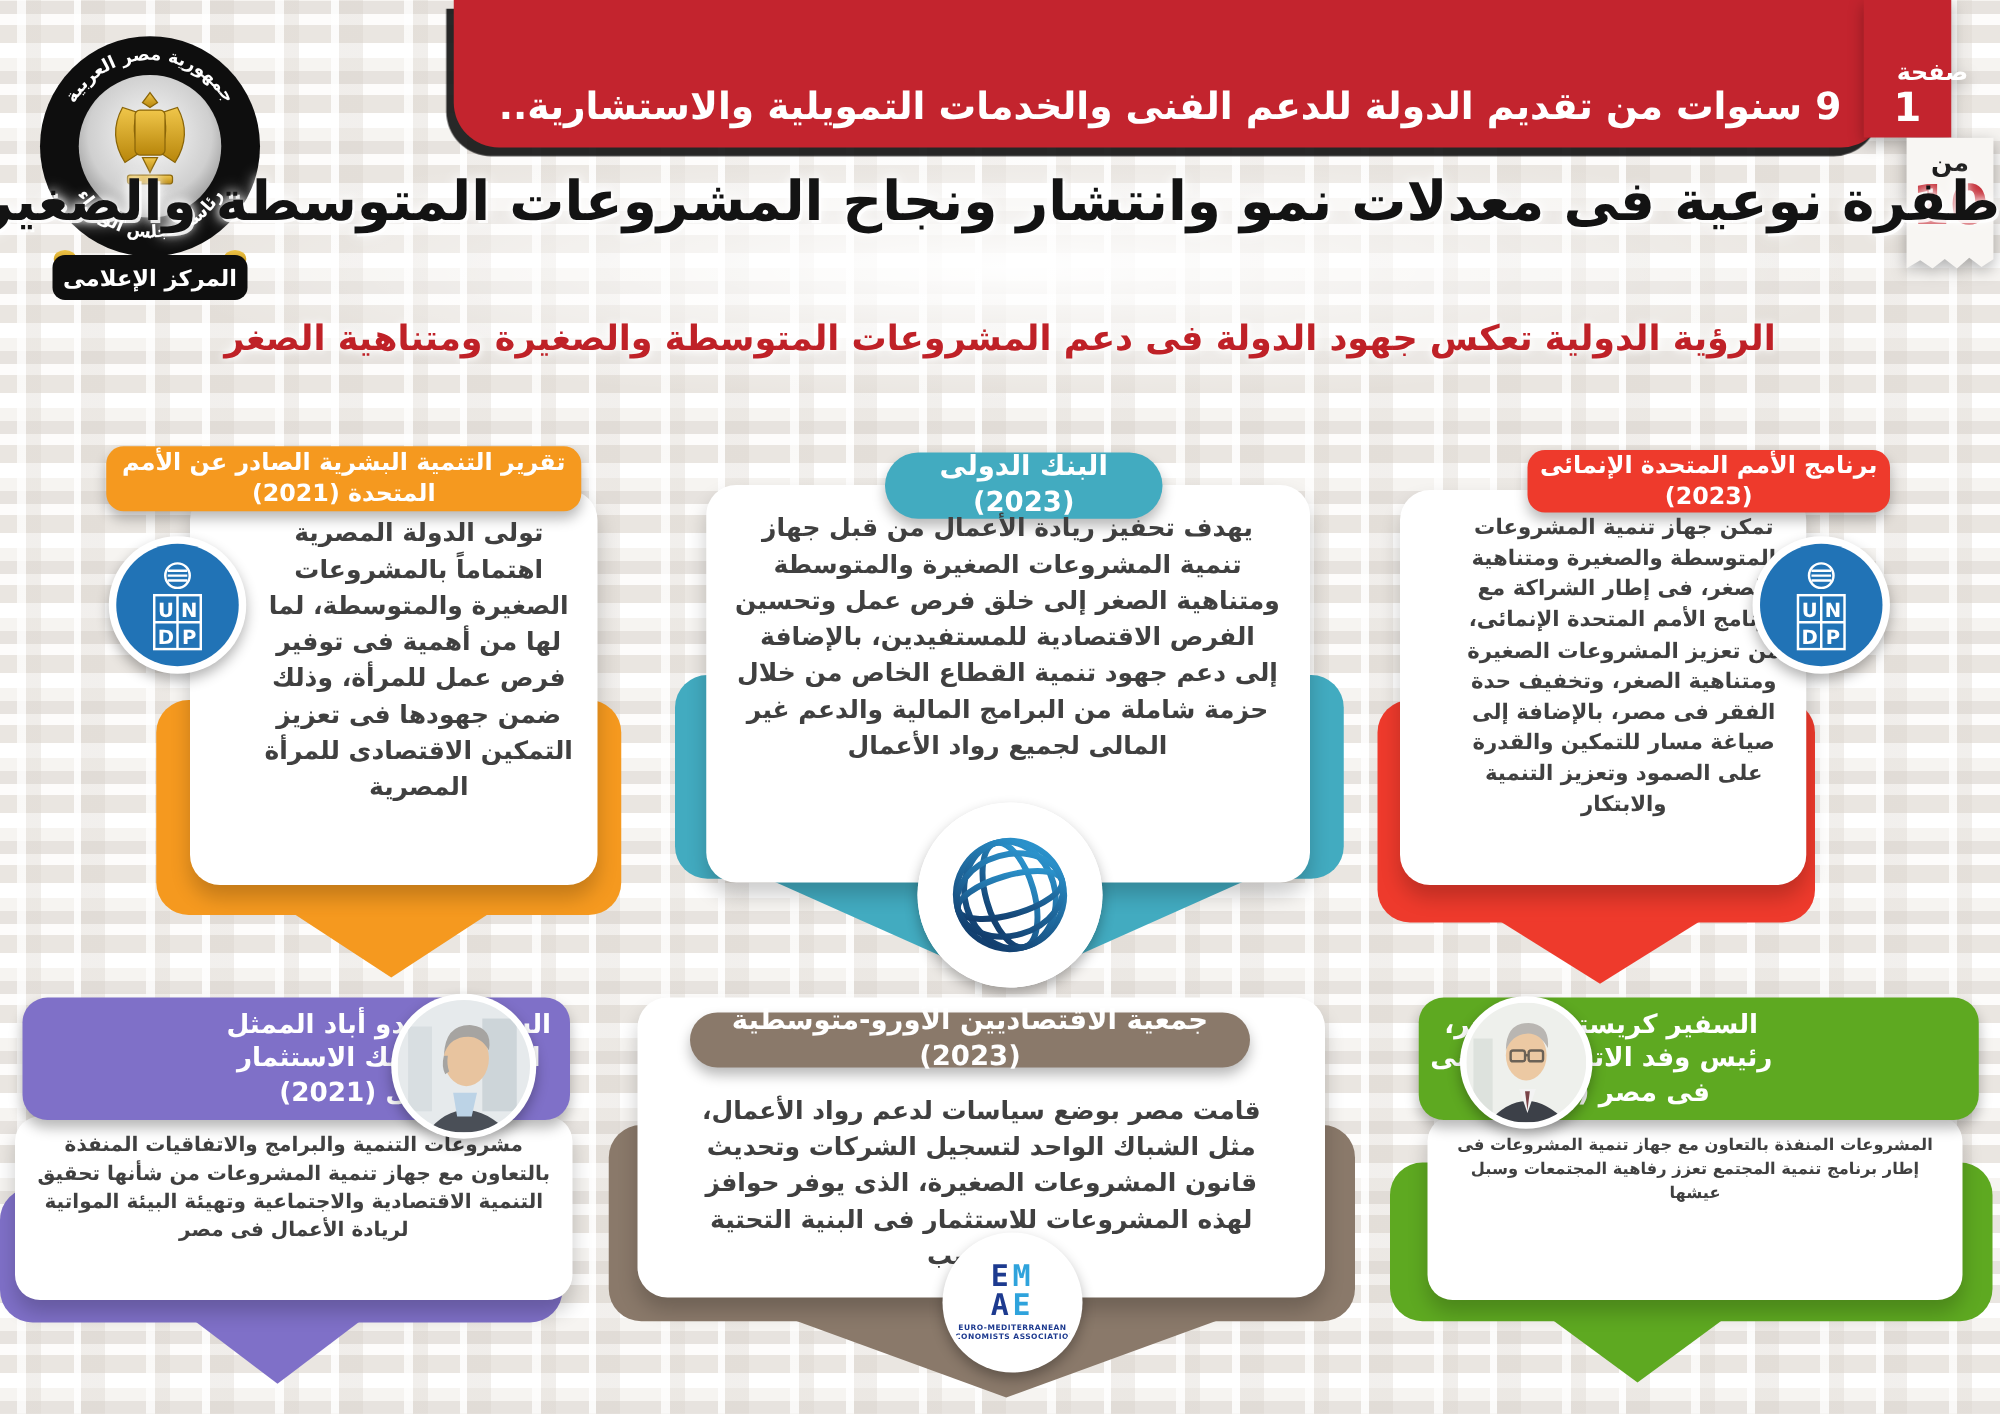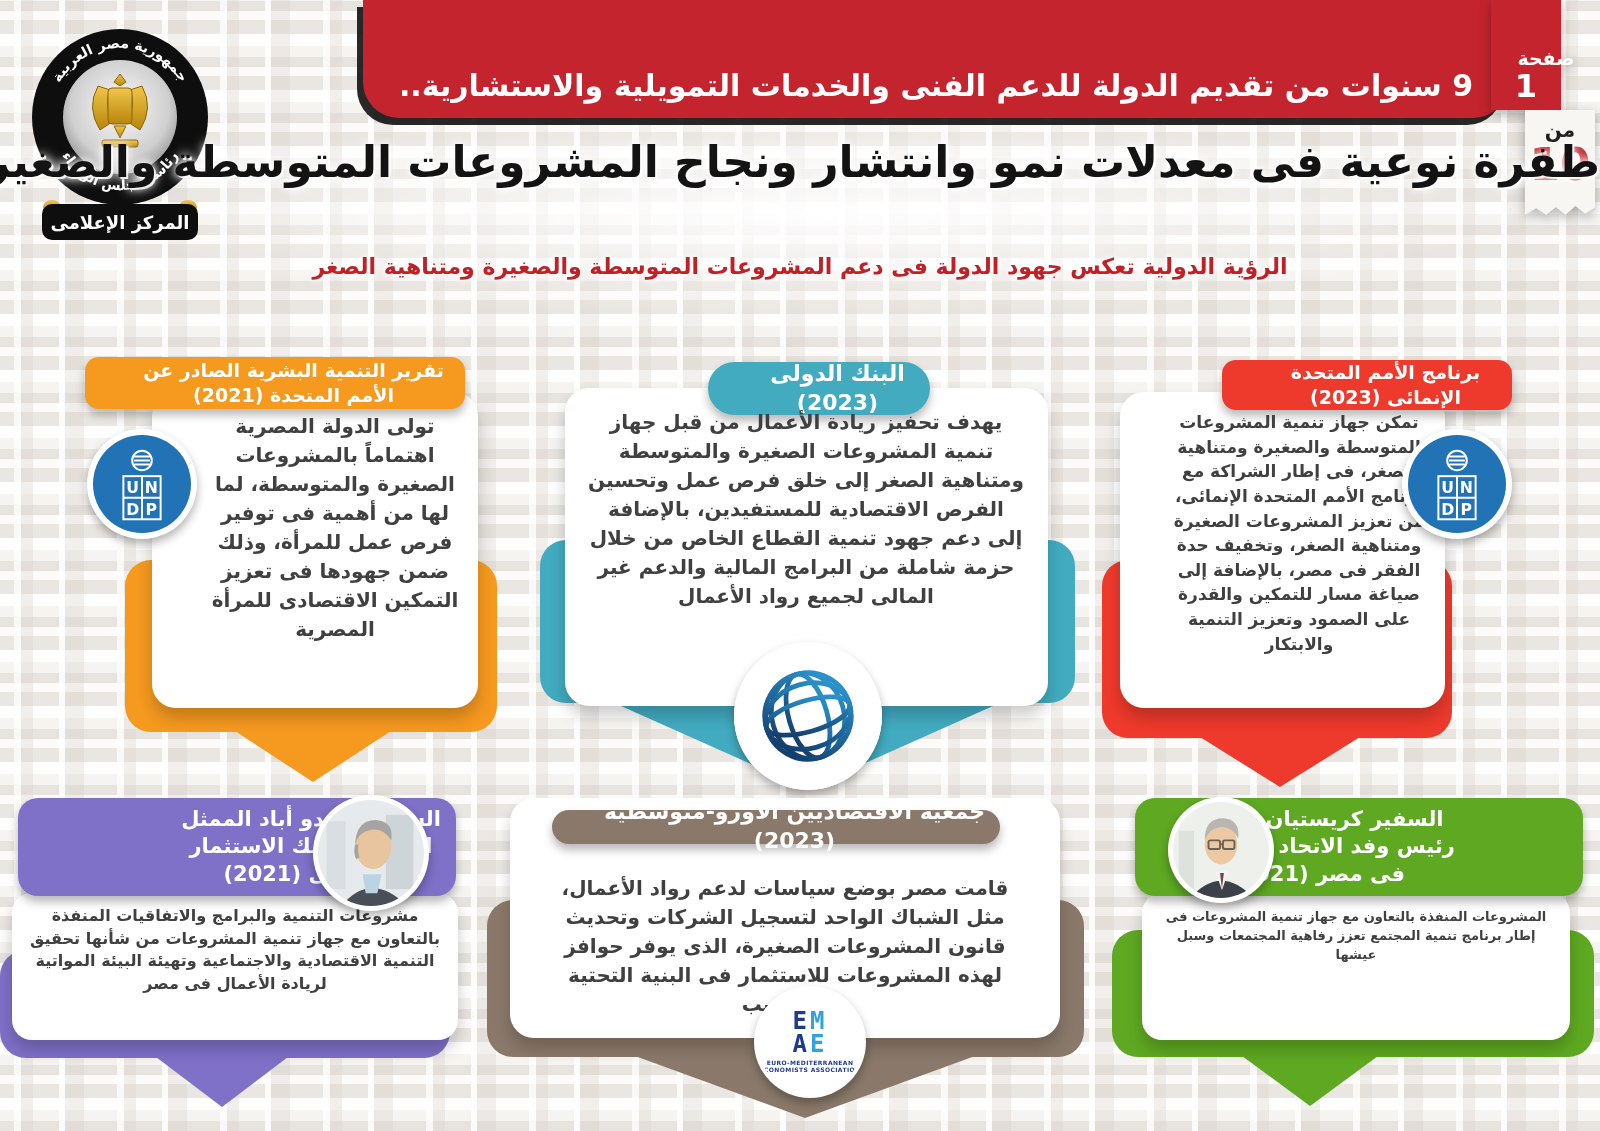--- a/index.html
+++ b/index.html
@@ -19,21 +19,21 @@
     border-radius:0 0 36px 36px;display:flex;align-items:flex-end;justify-content:center;
     padding-bottom:15px;box-sizing:border-box;color:#fff;font-weight:bold;font-size:30px;
     direction:rtl;text-align:center;filter:drop-shadow(-6px 7px 0 rgba(22,22,22,.92));
   }
   .main-title{
     left:0;right:0;top:136px;text-align:center;font-size:44px;font-weight:bold;color:#131313;
     direction:rtl;white-space:nowrap;
     text-shadow:0 0 14px #fff,0 0 8px #fff,2px 2px 0 rgba(255,255,255,.85);
   }
   .subtitle{
-    left:0;right:0;top:254px;text-align:center;font-size:22px;font-weight:bold;color:#bf2127;
+    left:0;right:0;top:254px;text-align:center;font-size:28px;font-weight:bold;color:#bf2127;
     direction:rtl;white-space:nowrap;text-shadow:0 0 10px #fff,0 0 6px #fff;
   }
   
   .page-tab{left:1491px;top:0;width:70px;height:218px;filter:drop-shadow(0 4px 6px rgba(0,0,0,.3));}
   .page-tab .red{position:absolute;left:0;top:0;width:70px;height:110px;background:#c3242e;color:#fff;
     display:flex;flex-direction:column;align-items:center;justify-content:flex-end;padding-bottom:6px;box-sizing:border-box;}
   .page-tab .red .lbl{font-size:19px;font-weight:bold;margin-left:40px;}
   .page-tab .red .num{font-size:32px;font-weight:bold;line-height:1.1;}
   .page-tab .white{position:absolute;left:0;top:110px;width:70px;height:108px;background:#f8f6f3;
     display:flex;flex-direction:column;align-items:center;justify-content:flex-start;padding-top:8px;box-sizing:border-box;
@@ -41,21 +41,21 @@
   .page-tab .white .of{font-size:20px;font-weight:bold;color:#1c1c1c;}
   .page-tab .white .tot{font-size:44px;font-weight:bold;color:#c3242e;line-height:1.05;}
   
   .emblem{left:30px;top:22px;width:180px;height:222px;}
   
   .back{position:absolute;border-radius:26px;background:var(--c);}
   .back::after{content:"";position:absolute;top:calc(100% - 1px);left:calc(var(--tcx) - var(--tw));
     border-left:var(--tw) solid transparent;border-right:var(--tw) solid transparent;border-top:var(--th) solid var(--c);width:0;height:0;}
   .panel{position:absolute;background:#fff;border-radius:24px;box-shadow:0 10px 16px rgba(0,0,0,.20);}
   .chead{position:absolute;display:flex;align-items:center;justify-content:center;color:#fff;font-weight:bold;
-    text-align:center;direction:rtl;box-shadow:0 6px 10px rgba(0,0,0,.28);box-sizing:border-box;line-height:1.3;padding-left:37px;}
+    text-align:center;direction:rtl;box-shadow:0 6px 10px rgba(0,0,0,.28);box-sizing:border-box;line-height:1.3;}
   .cbody{position:absolute;direction:rtl;text-align:center;font-weight:bold;color:#404040;line-height:1.45;}
   .org{position:absolute;border-radius:50%;background:#fff;box-shadow:0 5px 10px rgba(0,0,0,.3);
     display:flex;align-items:center;justify-content:center;box-sizing:border-box;}
   .org .inner{width:100%;height:100%;border-radius:50%;overflow:hidden;display:flex;align-items:center;justify-content:center;}
   .emae-inner{flex-direction:column;background:#fff;}
   .emae-row{font-weight:bold;font-size:24px;line-height:.95;letter-spacing:3px;font-family:"DejaVu Sans Mono",monospace;}
   .emae-dark{color:#1d3a8f;} .emae-light{color:#2fa3dc;}
   .emae-sub{font-size:6px;color:#1d3a8f;font-weight:bold;letter-spacing:.4px;line-height:1.25;text-align:center;margin-top:3px;}
 </style>
 </head>
@@ -218,21 +218,21 @@
         <path d="M35 42 Q36 18 56 19 Q72 21 69 38 Q62 26 50 28 Q38 30 35 42 Z" fill="#a6a4a1"></path>
         <path d="M35 42 q-2 8 1 14 l3 -2 q-2 -6 -1 -12 z" fill="#a6a4a1"></path>
       </svg>
     </div>
   </div>
 </div>
 
 <div>
   <div class="back" style="left:487px;top:900px;width:597px;height:157px;--c:#8a796a;--tcx:318px;--tw:170px;--th:62px;"></div>
   <div class="panel" style="left:510px;top:798px;width:550px;height:240px;"></div>
-  <div class="chead" style="left:552px;top:810px;width:448px;height:34px;background:#8a796a;font-size:22px;border-radius:25px;">
+  <div class="chead" style="left:552px;top:810px;width:448px;height:44px;background:#8a796a;font-size:22px;border-radius:25px;">
     <span>جمعية الاقتصاديين الأورو-متوسطية (2023)</span>
   </div>
   <div class="cbody" style="left:540px;top:874px;width:490px;font-size:20px;">قامت مصر بوضع سياسات لدعم رواد الأعمال، مثل الشباك الواحد لتسجيل الشركات وتحديث قانون المشروعات الصغيرة، الذى يوفر حوافز لهذه المشروعات للاستثمار فى البنية التحتية والتدريب</div>
   <div class="org" style="left:754px;top:986px;width:112px;height:112px;padding:4px;">
     <div class="inner emae-inner">
       <div class="emae-row"><span class="emae-dark">E</span><span class="emae-light">M</span></div>
       <div class="emae-row"><span class="emae-dark">A</span><span class="emae-light">E</span></div>
       <div class="emae-sub"><span>EURO-MEDITERRANEAN</span><br><span>ECONOMISTS ASSOCIATION</span></div>
     </div>
   </div>

